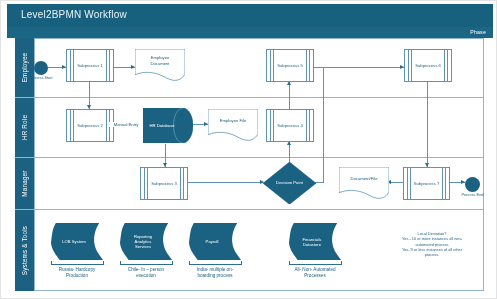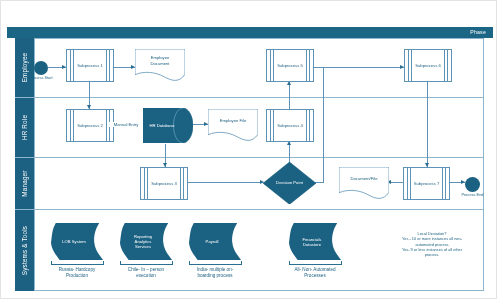--- a/index.html
+++ b/index.html
@@ -43,20 +43,23 @@
   .datashape svg{display:block;width:100%;height:100%;}
   .bracket{box-sizing:border-box;border-left:1px solid #2a6e92;border-right:1px solid #2a6e92;border-bottom:1px solid #2a6e92;}
   .syscap{position:absolute;text-align:center;font-size:4.6px;color:#1f6182;line-height:1.35;}
   #note-block{position:absolute;text-align:center;font-size:3.9px;color:#1f6182;line-height:1.35;}
 </style>
 </head>
 <body>
 
 <div id="root">
 
+  <div class="abs" id="title-bar">
+    <div id="title-text">Level2BPMN Workflow</div>
+  </div>
   <div class="abs" id="phase-bar">
     <div id="phase-text">Phase</div>
   </div>
 
   <div class="abs" id="pool"></div>
   <div class="abs" id="lane-divider-v"></div>
 
   <div class="abs lane-strip" style="top:37px;height:59px;">
     <div class="lane-label">
         <span>Employee</span>

